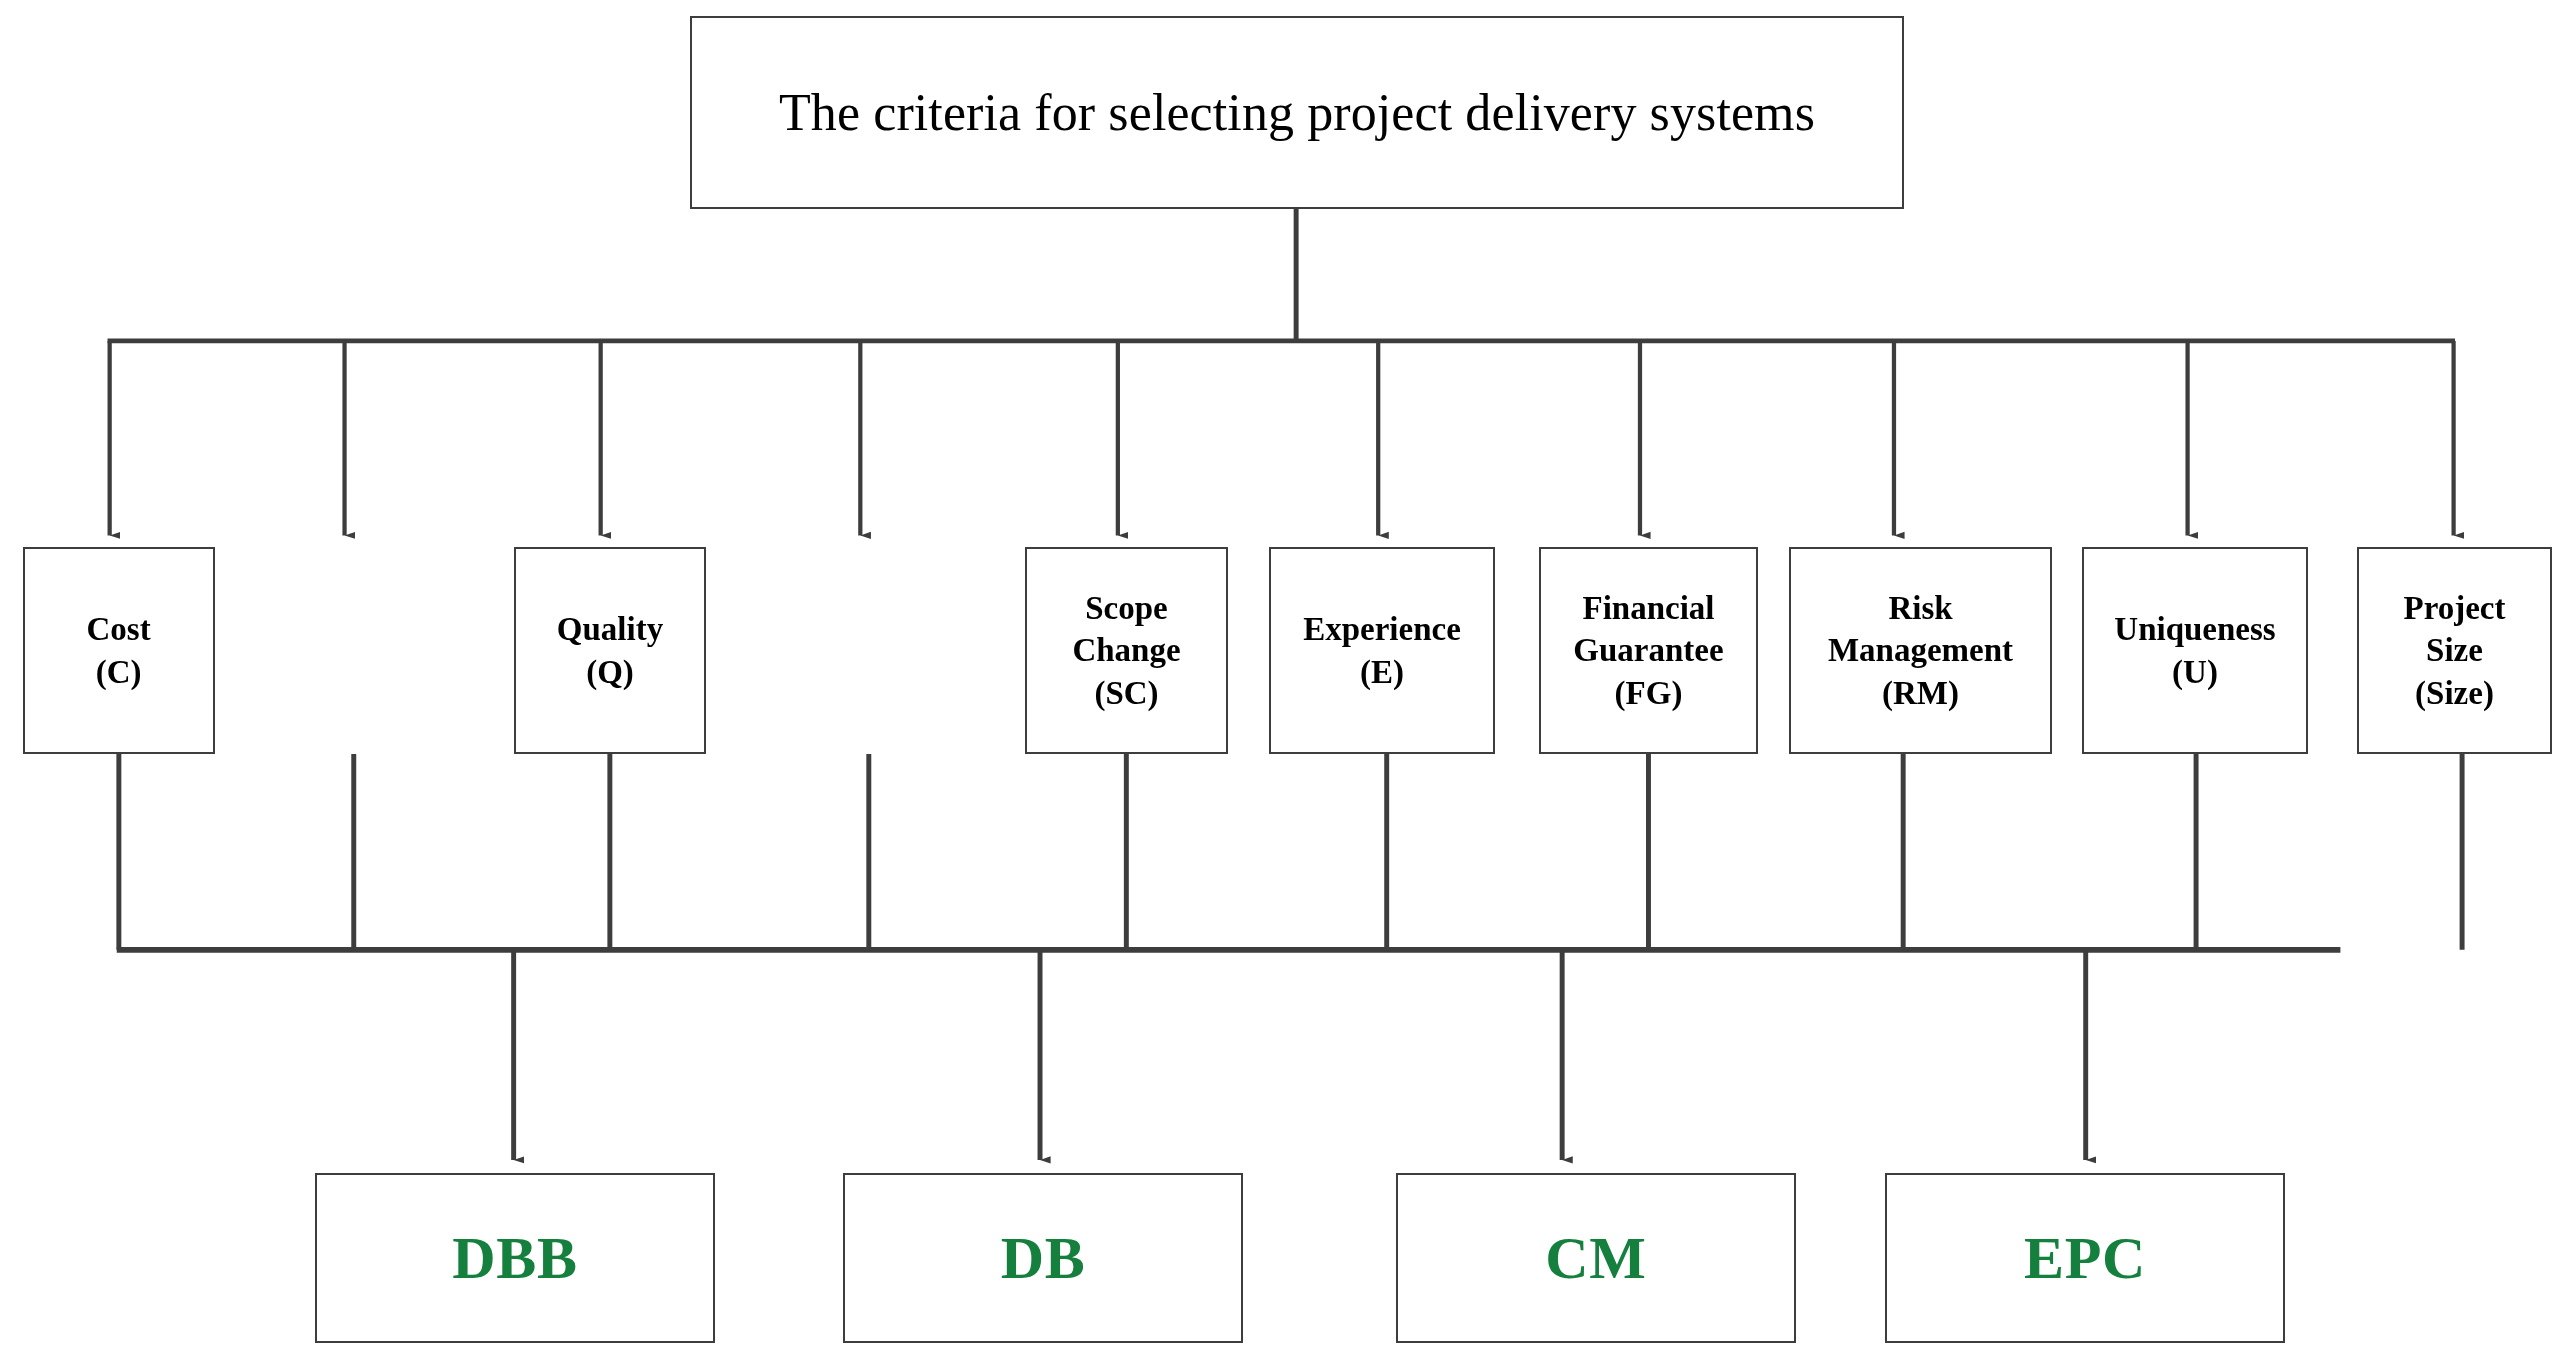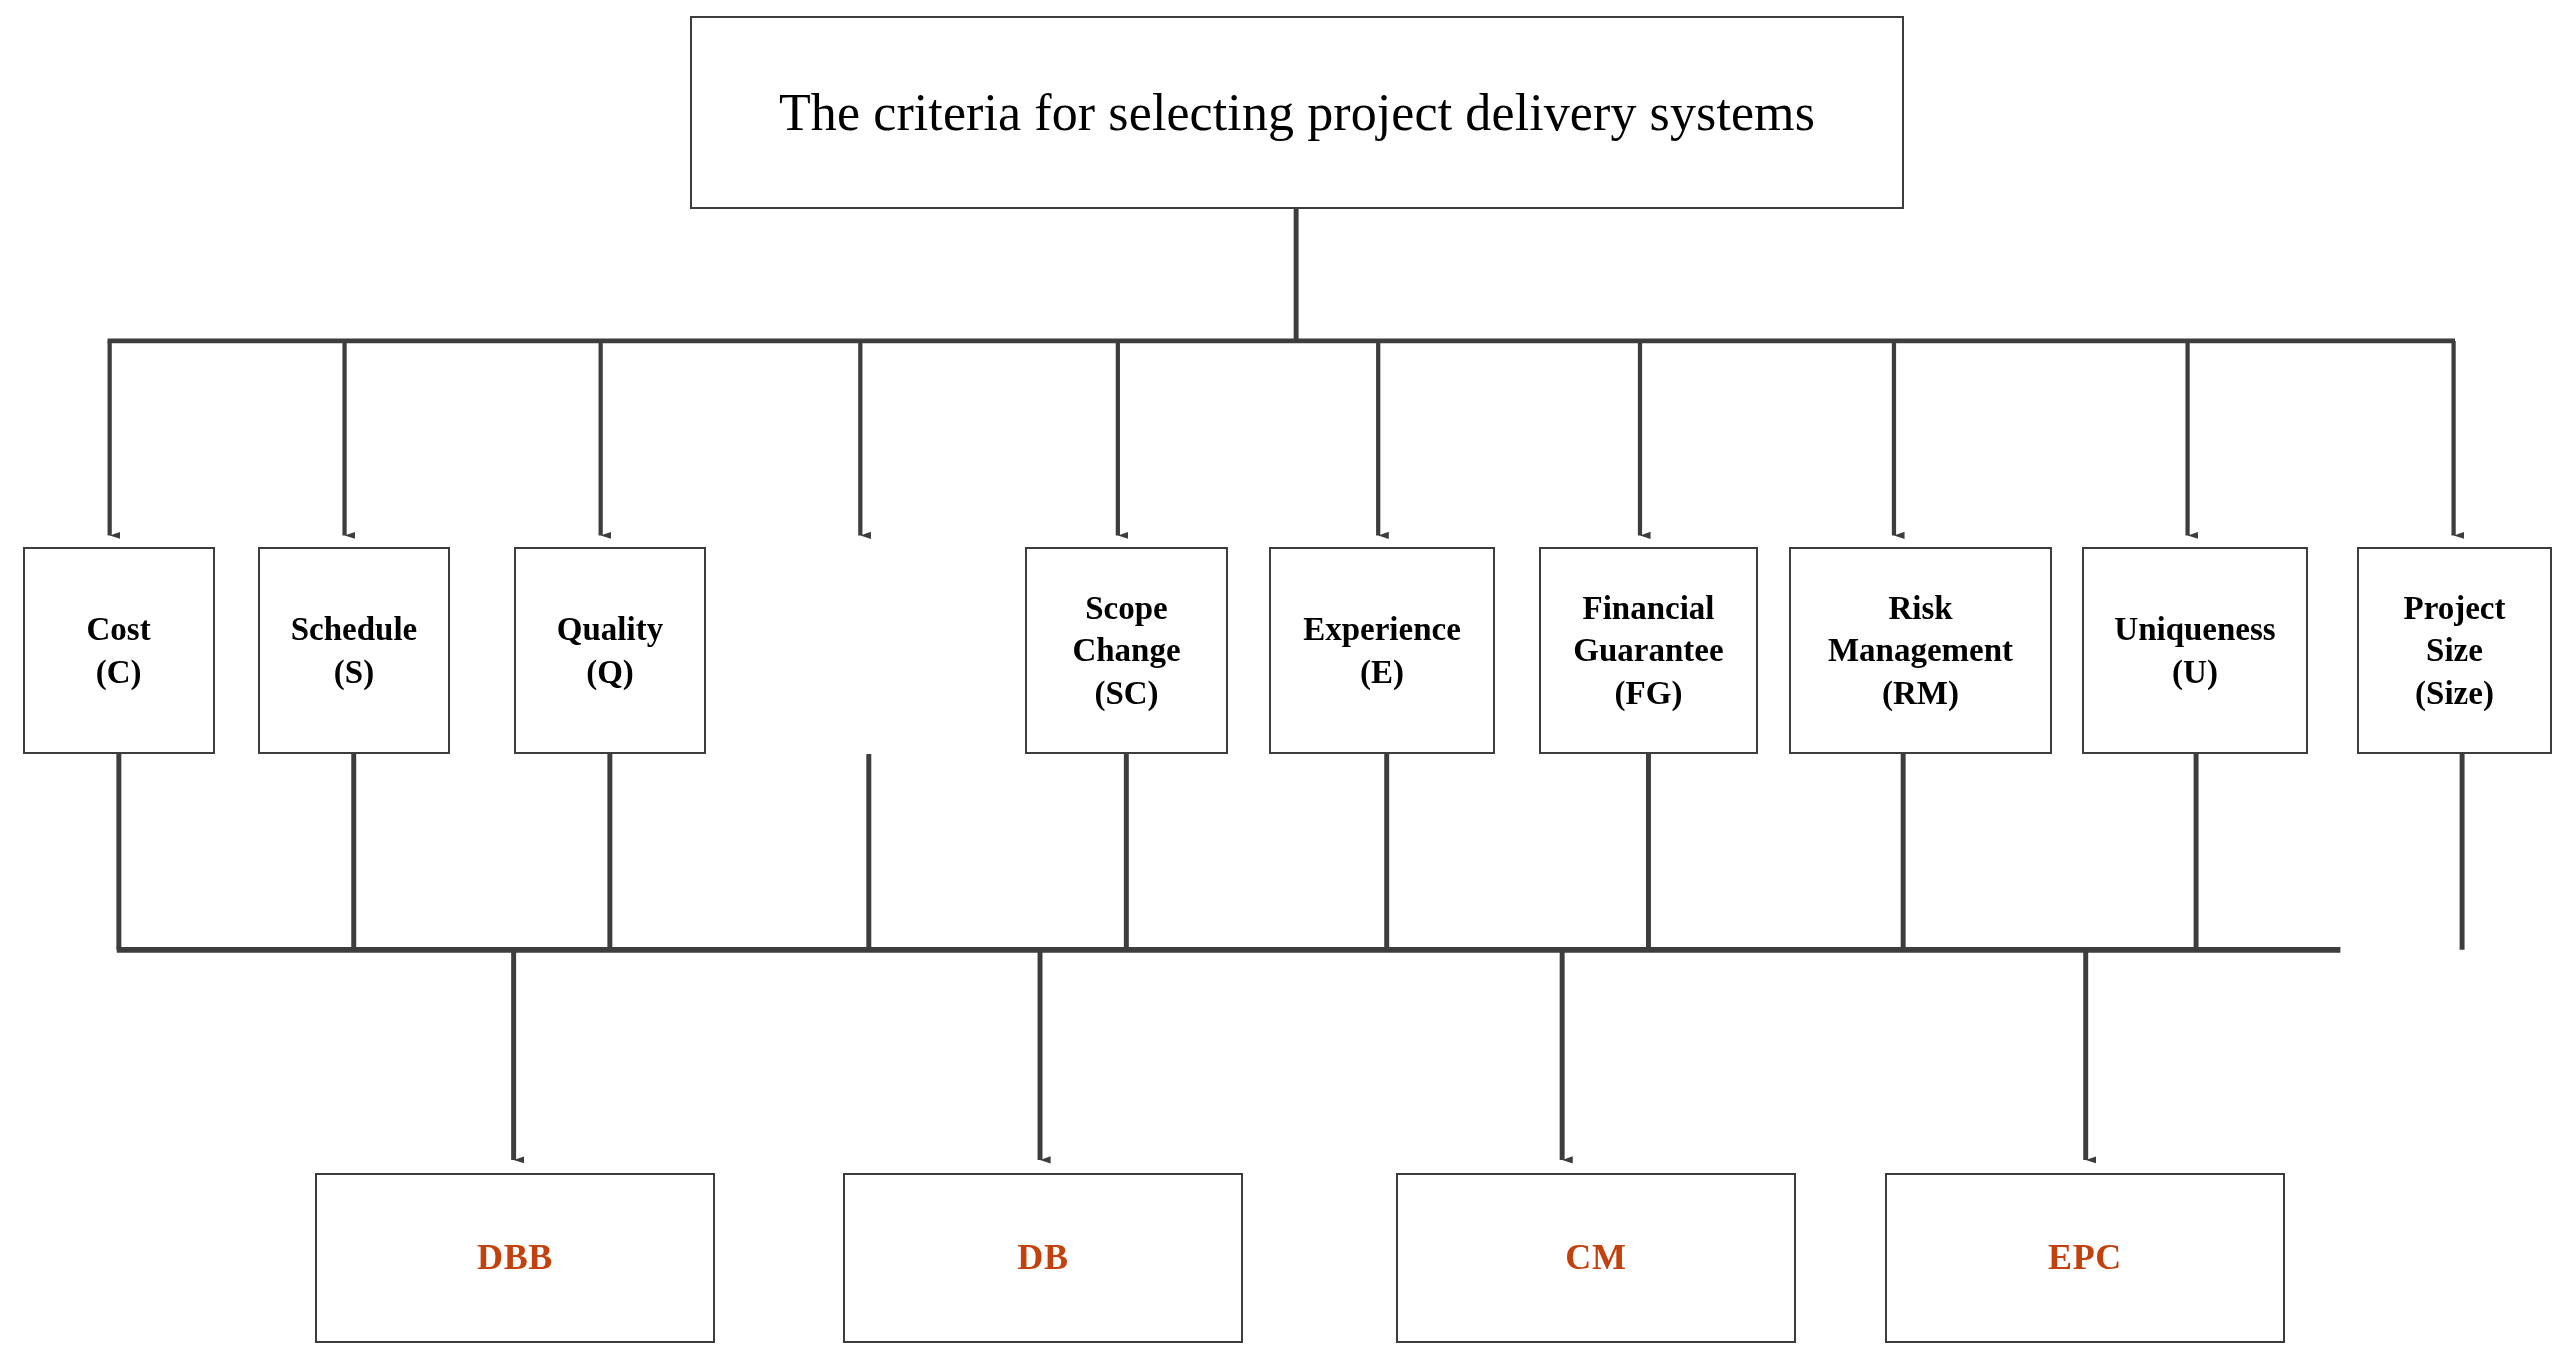--- a/index.html
+++ b/index.html
@@ -55,23 +55,23 @@
     font-weight: 700;
     font-size: 33px;
     line-height: 1.28;
     color: #000000;
     padding: 0 4.2px;
     white-space: pre-line;
   }
   .result-text {
     font-family: "Liberation Serif", "DejaVu Serif", serif;
     font-weight: 700;
-    font-size: 36px;
+    font-size: 60px;
     line-height: 1.2;
-    color: #c2410c;
+    color: #15803d;
     letter-spacing: 0.7px;
   }
   .result-box {
     border-width: 2.1px;
   }
 </style>
 </head>
 <body>
 
 <div id="diagram-root">
@@ -131,24 +131,20 @@
 
   <div class="node-box title-box" style="left:690px; top:15.6px; width:1214px; height:193px;">
     <span class="title-text">The criteria for selecting  project delivery systems</span>
   </div>
 
   <div class="node-box criteria-box" style="left:22.6px; top:547px; width:192px; height:207px;">
     <span class="criteria-text">Cost
 (C)</span>
   </div>
 
-  <div class="node-box criteria-box" style="left:258px; top:547px; width:192px; height:207px;">
-    <span class="criteria-text">Schedule
-(S)</span>
-  </div>
 
   <div class="node-box criteria-box" style="left:514px; top:547px; width:192px; height:207px;">
     <span class="criteria-text">Quality
 (Q)</span>
   </div>
 
 
   <div class="node-box criteria-box" style="left:1025px; top:547px; width:203px; height:207px;">
     <span class="criteria-text">Scope
 Change

